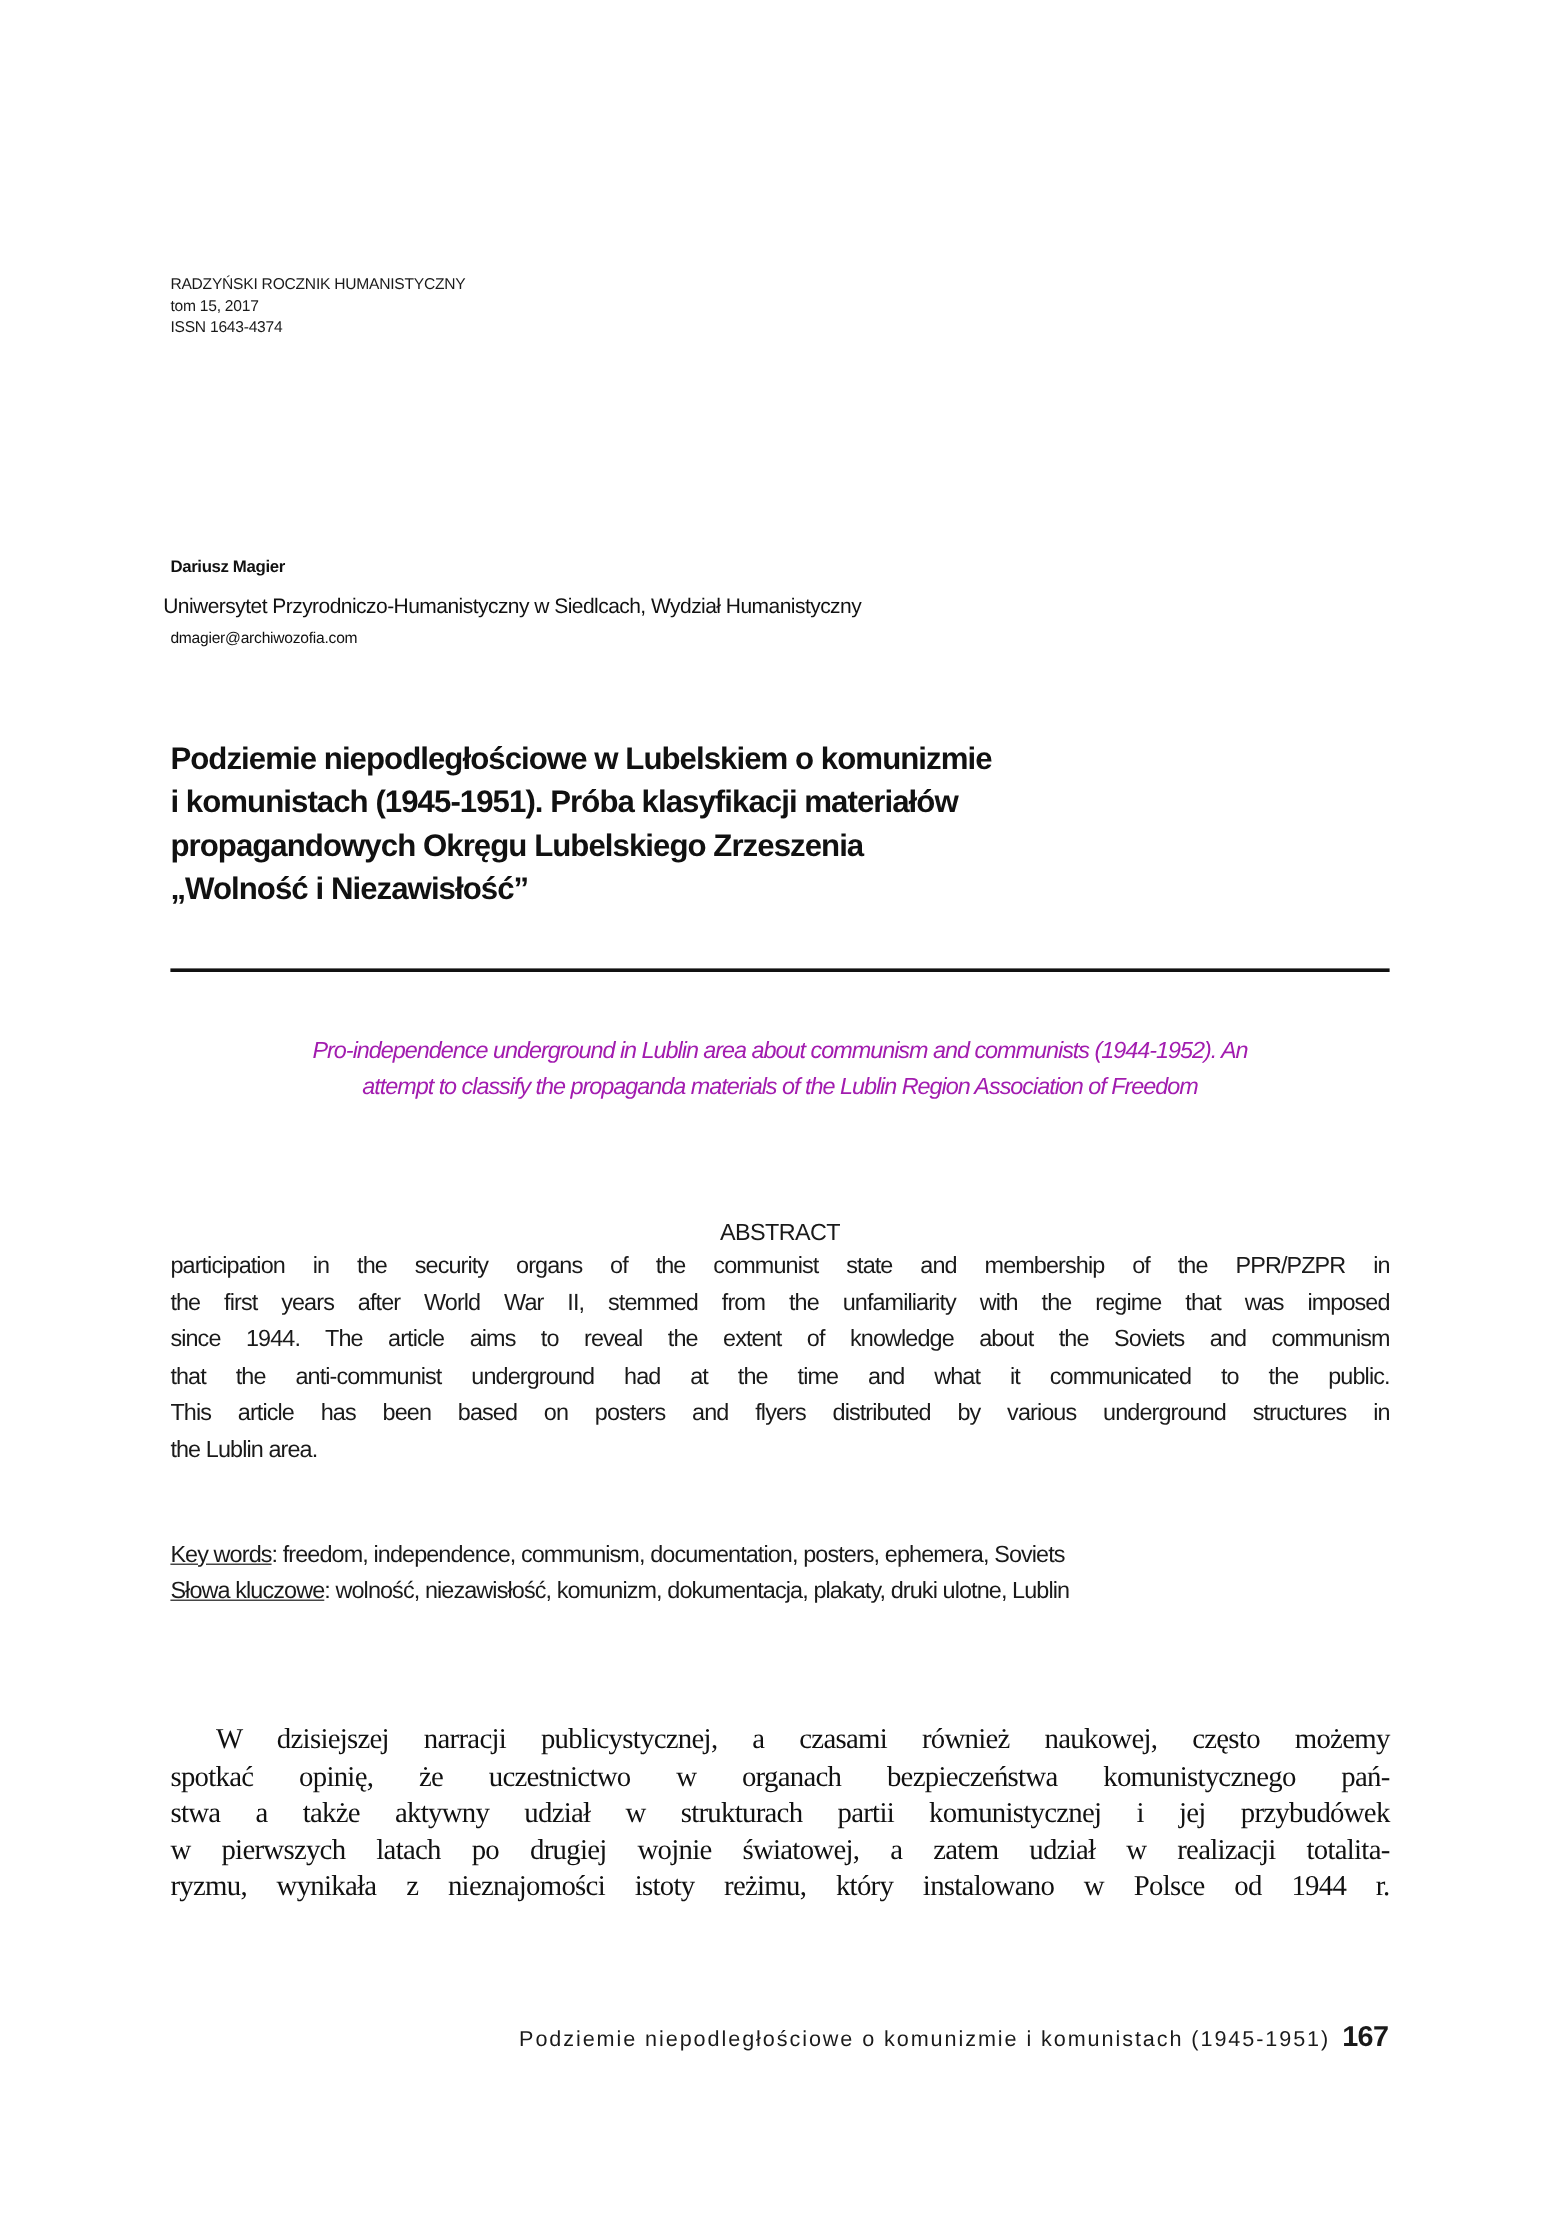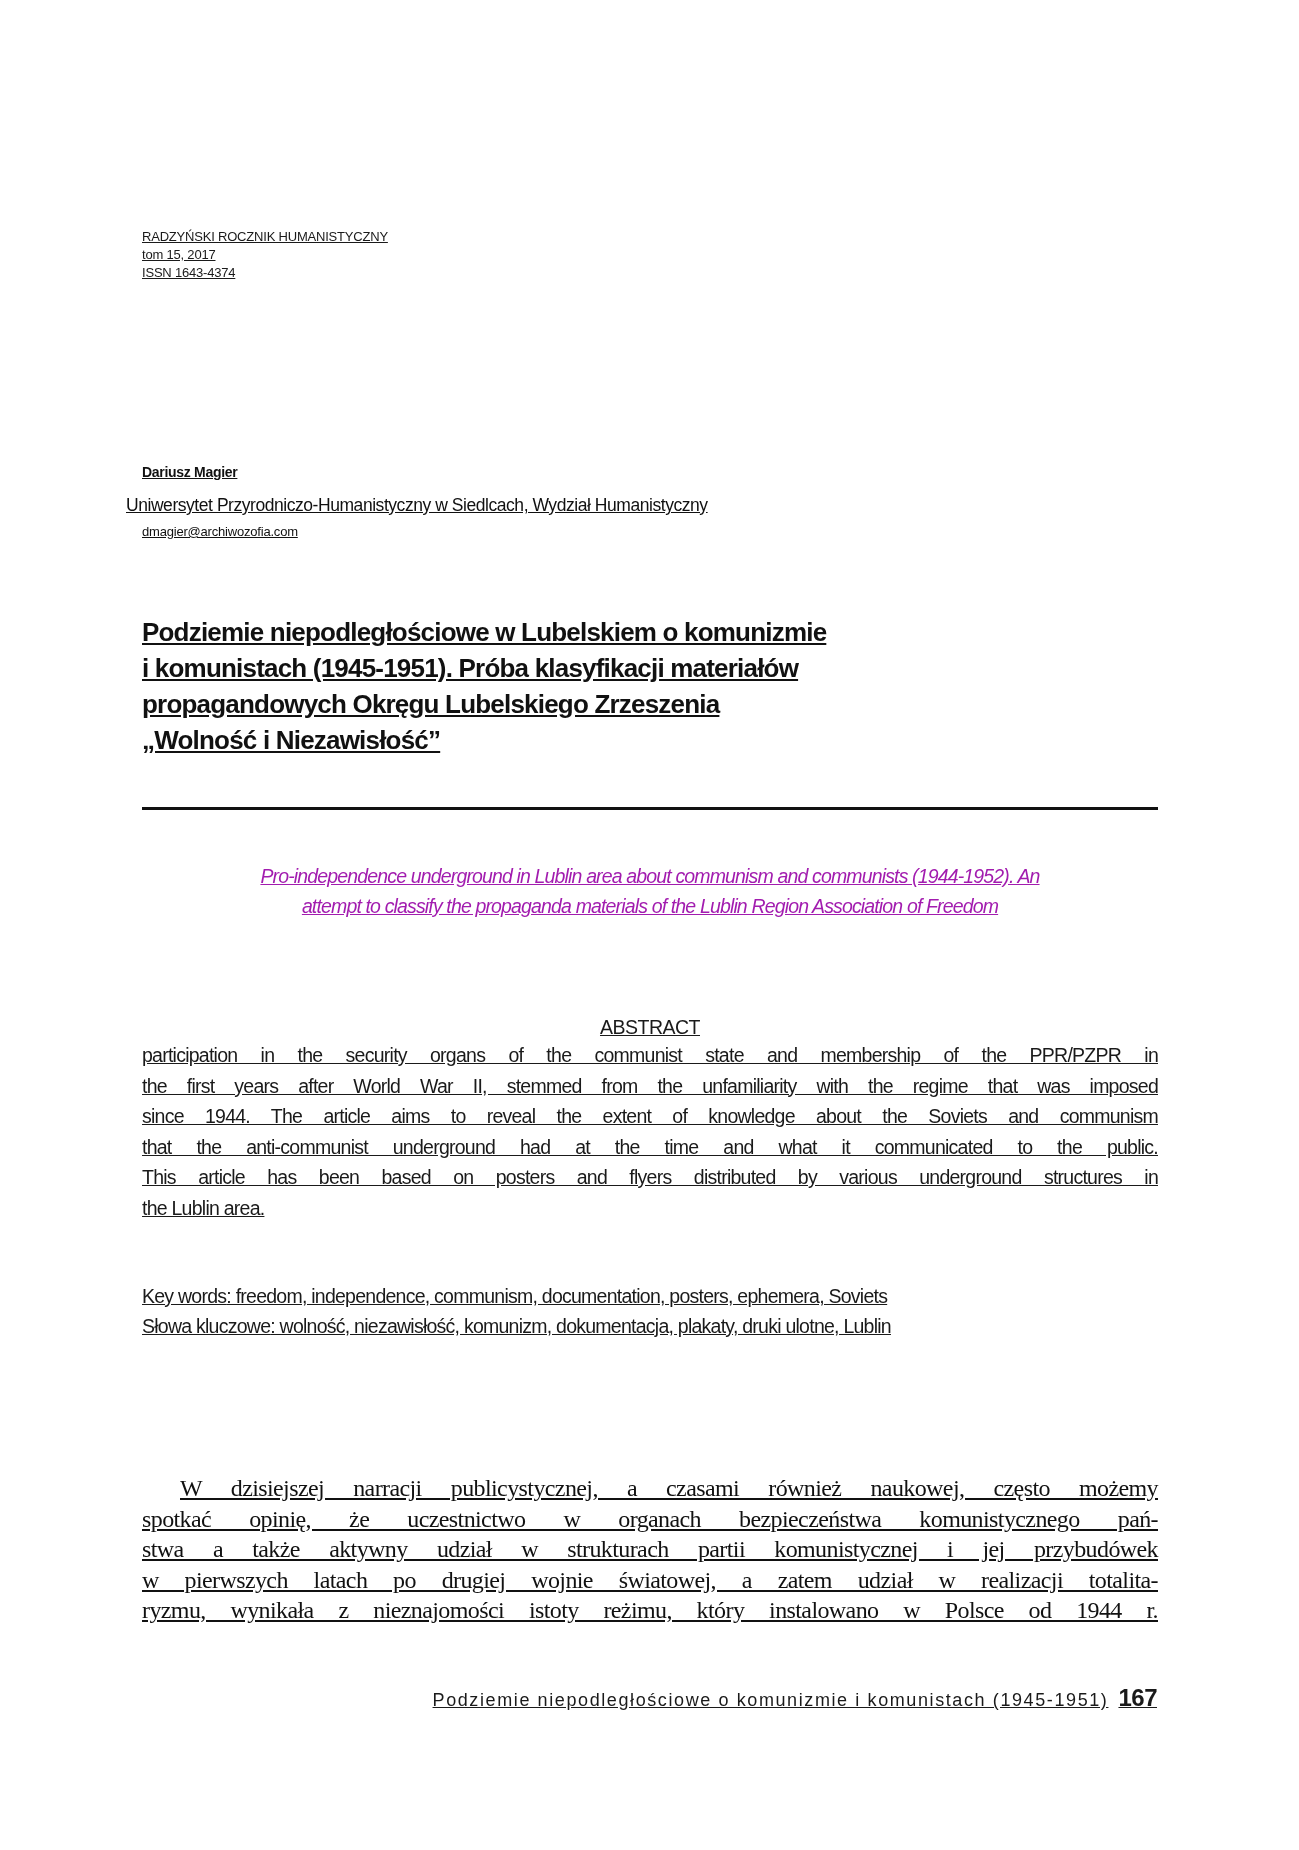--- a/index.html
+++ b/index.html
@@ -8,21 +8,21 @@
       background: #ffffff;
     }
     body {
       width: 1299px;
       height: 1850px;
       position: relative;
       overflow: hidden;
       color: #111111;
       font-family: "Liberation Sans", sans-serif;
     }
-    .abs { position: absolute; text-decoration: underline; }
+    .abs { position: absolute; }
 
     
     .journal {
       left: 142px;
       top: 228px;
       font-size: 13px;
       line-height: 18px;
       color: #1a1a1a;
       font-family: "Liberation Sans", sans-serif;
       letter-spacing: -0.2px;
@@ -32,21 +32,21 @@
     
     .author-name {
       left: 142px;
       top: 459px;
       font-size: 14px;
       font-weight: bold;
       line-height: 26px;
       letter-spacing: -0.3px;
     }
     .affiliation {
-      left: 126px;
+      left: 136px;
       top: 494px;
       font-size: 17.5px;
       line-height: 22px;
       letter-spacing: -0.45px;
       white-space: nowrap;
     }
     .email {
       left: 142px;
       top: 524px;
       font-size: 13px;
@@ -124,21 +124,21 @@
       line-height: 30px;
       letter-spacing: -0.75px;
       color: #1a1a1a;
     }
     .keywords div { white-space: nowrap; }
     .kw-label { text-decoration: underline; }
 
     
     .body-text {
       left: 142px;
-      top: 1473px;
+      top: 1435px;
       width: 1016px;
       font-family: "Liberation Serif", serif;
       font-size: 24px;
       line-height: 30.5px;
       letter-spacing: -0.6px;
       color: #111111;
     }
     .body-text .line {
       white-space: nowrap;
       text-align: justify;

